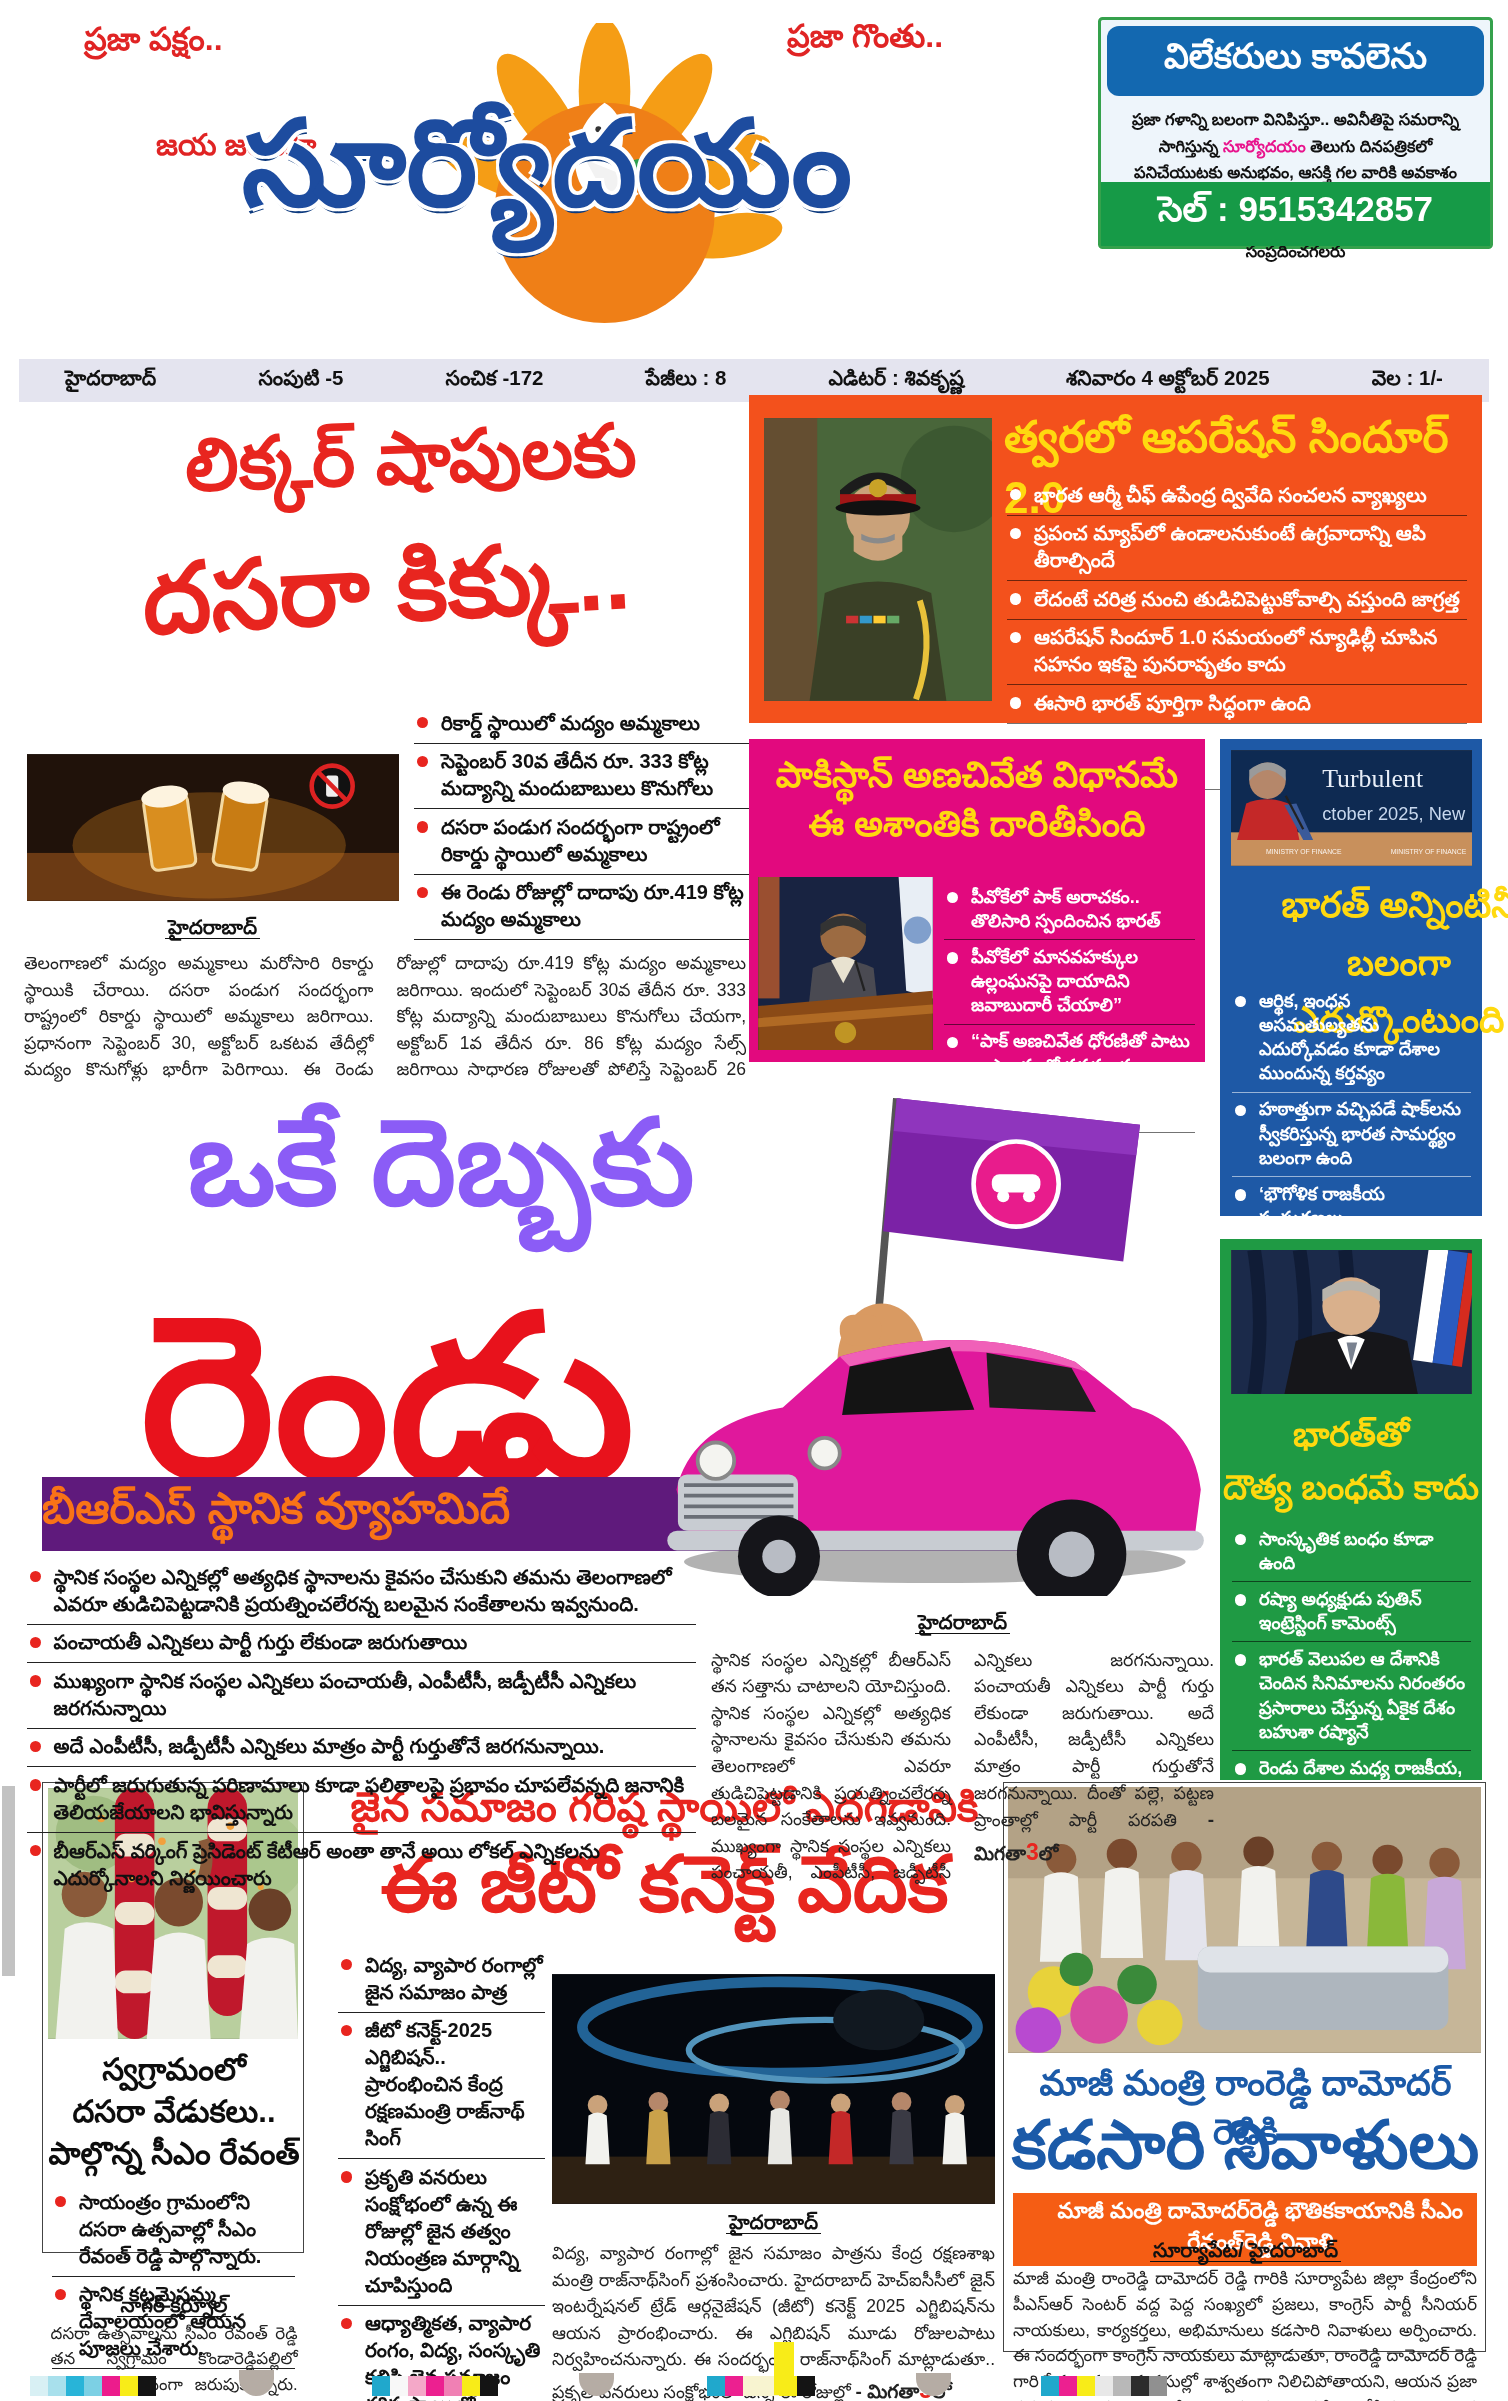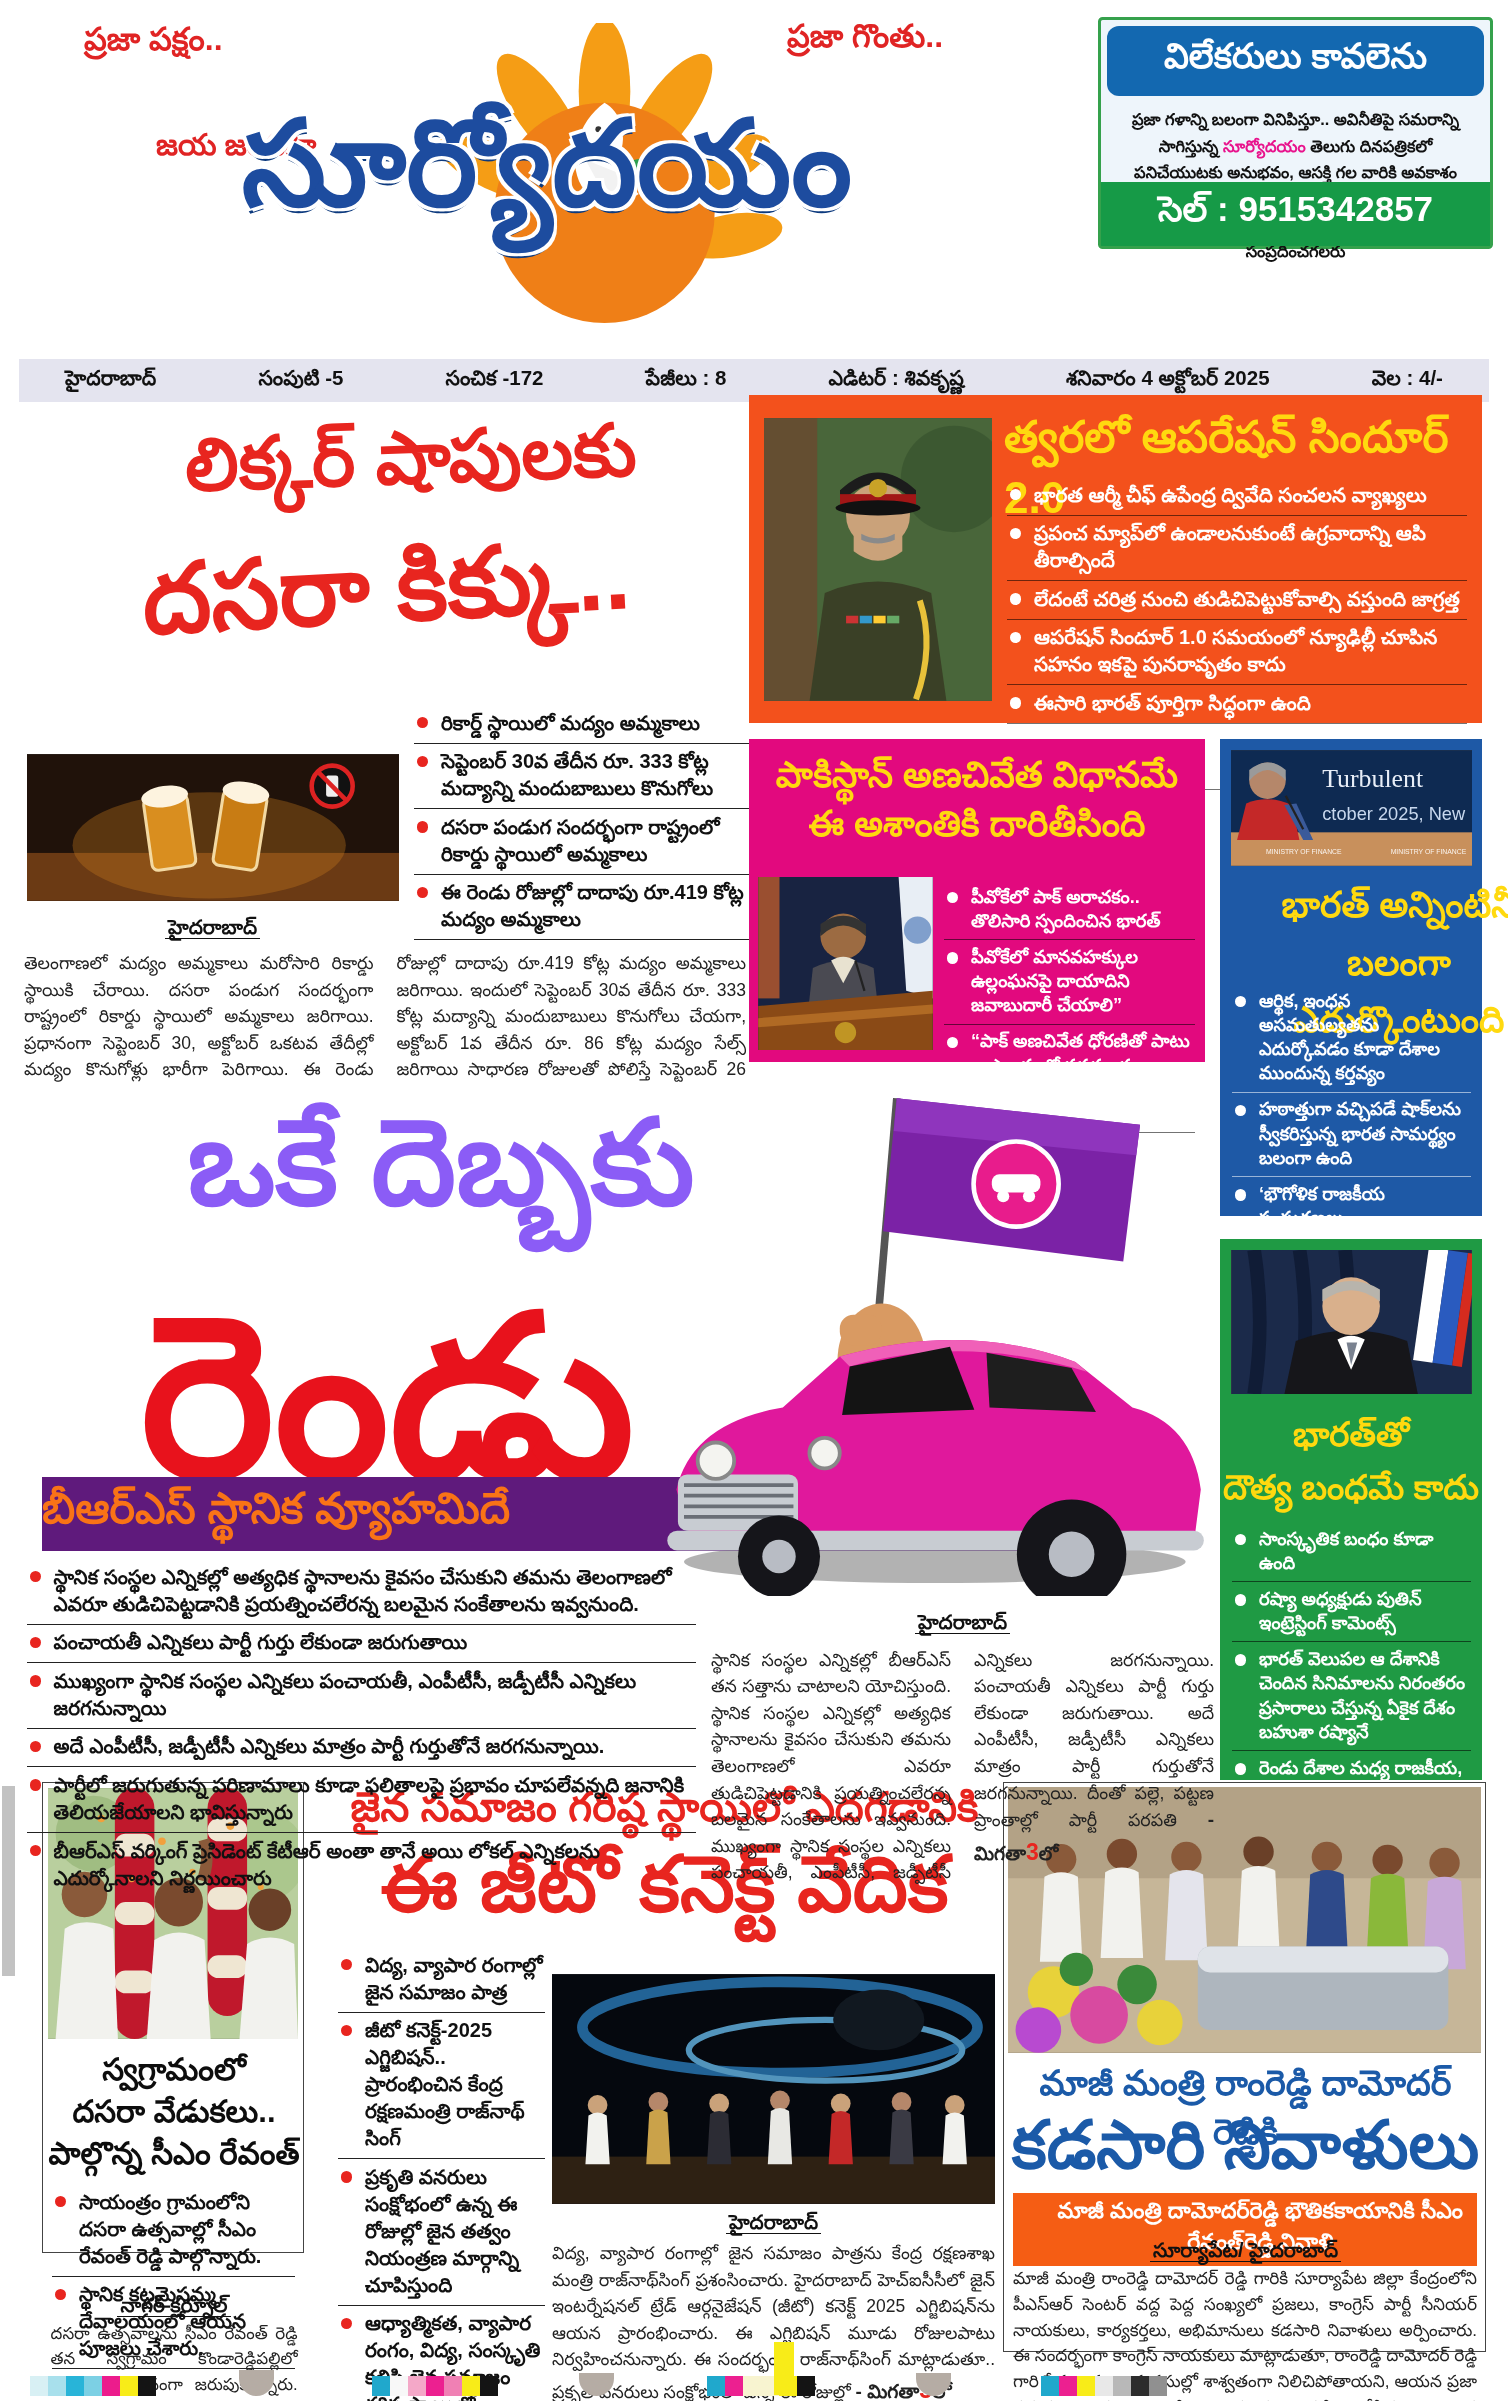--- a/index.html
+++ b/index.html
@@ -105,21 +105,21 @@
     <div class="adbox-foot">సెల్ : 9515342857</div>
   </div>
 
   <div class="abs infobar">
     <span>హైదరాబాద్</span>
     <span>సంపుటి -5</span>
     <span>సంచిక -172</span>
     <span>పేజీలు : 8</span>
     <span>ఎడిటర్ : శివకృష్ణ</span>
     <span>శనివారం 4 అక్టోబర్ 2025</span>
-    <span>వెల : 4/-</span>
+    <span>వెల : 1/-</span>
   </div>
 
   <div class="abs brush1">లిక్కర్ షాపులకు</div>
   <div class="abs brush2">దసరా కిక్కు..</div>
 
   <div class="abs photo" style="left:26.6px;top:754px;width:372px;height:147px;">
     <svg width="372" height="147" viewBox="0 0 490 193">
       <rect width="490" height="193" fill="#20120a"></rect>
       <rect y="130" width="490" height="63" fill="#6b3a14"></rect>
       <ellipse cx="240" cy="120" rx="180" ry="70" fill="#c97a1e" opacity="0.35"></ellipse>

